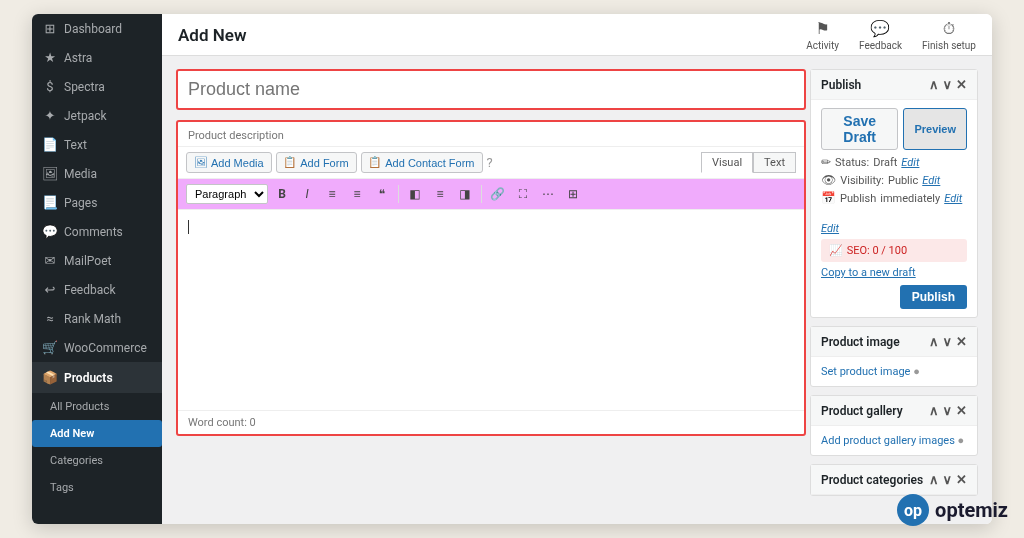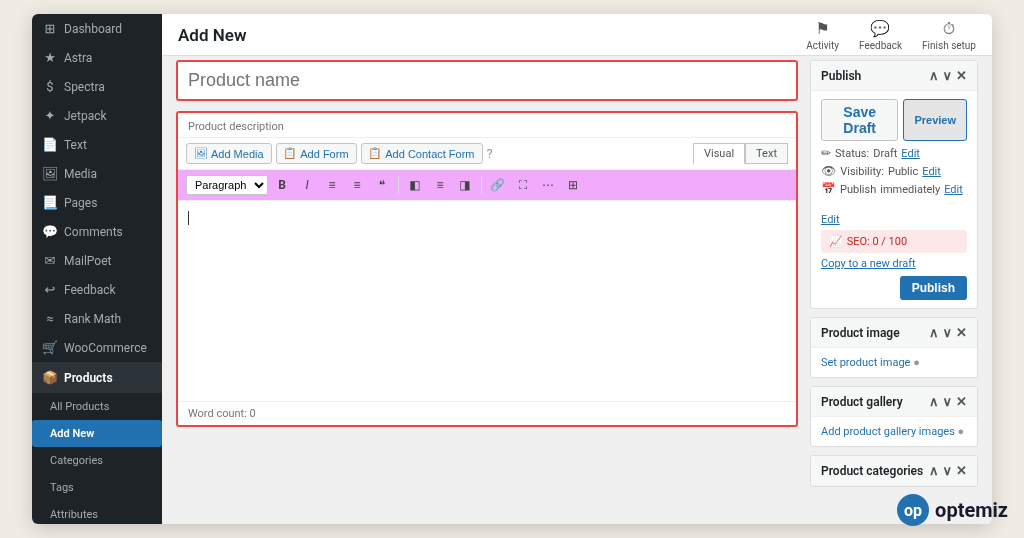--- a/index.html
+++ b/index.html
@@ -85,23 +85,23 @@
       color: #555;
       cursor: pointer;
       gap: 2px;
     }
     .topbar-action-icon { font-size: 16px; color: #555; }
     
     .main-content {
       flex: 1;
       background: #f0f0f1;
       overflow-y: auto;
-      padding: 4px 14px;
-      display: flex;
-      gap: 12px;
+      padding: 13px 14px;
+      display: flex;
+      gap: 4px;
     }
     .editor-area { flex: 1; display: flex; flex-direction: column; gap: 10px; }
     .product-name-input {
       width: 100%;
       padding: 8px 10px;
       font-size: 18px;
       border: 2px solid #e44;
       border-radius: 3px;
       outline: none;
       color: #999;
@@ -241,21 +241,21 @@
     }
     .status-row {
       display: flex;
       align-items: center;
       gap: 4px;
       margin-bottom: 4px;
       font-size: 11px;
       color: #555;
     }
     .status-icon { font-size: 12px; }
-    .status-edit { color: #2271b1; cursor: pointer; text-decoration: underline; font-size: 11px; }
+    .status-edit { color: #2271b1; cursor: pointer; text-decoration: underline; font-size: 11px; font-style: italic; }
     .seo-box {
       background: #fce8e8;
       border-radius: 3px;
       padding: 5px 8px;
       font-size: 11px;
       color: #c22;
       margin: 4px 0;
       display: flex;
       align-items: center;
       gap: 4px;
@@ -359,23 +359,20 @@
         <span>All Products</span>
       </div>
       <div class="sidebar-item sub sub-active" style="background:#2271b1; border-radius:3px;">
         <span>Add New</span>
       </div>
       <div class="sidebar-item sub">
         <span>Categories</span>
       </div>
       <div class="sidebar-item sub">
         <span>Tags</span>
-      </div>
-      <div class="sidebar-item sub">
-        <span>Attributes</span>
       </div>
 
     </div>
 
     <div style="flex:1; display:flex; flex-direction:column; overflow:hidden;">
 
       <div class="topbar">
         <span class="topbar-left">Add New</span>
         <div class="topbar-right">
           <div class="topbar-action">

